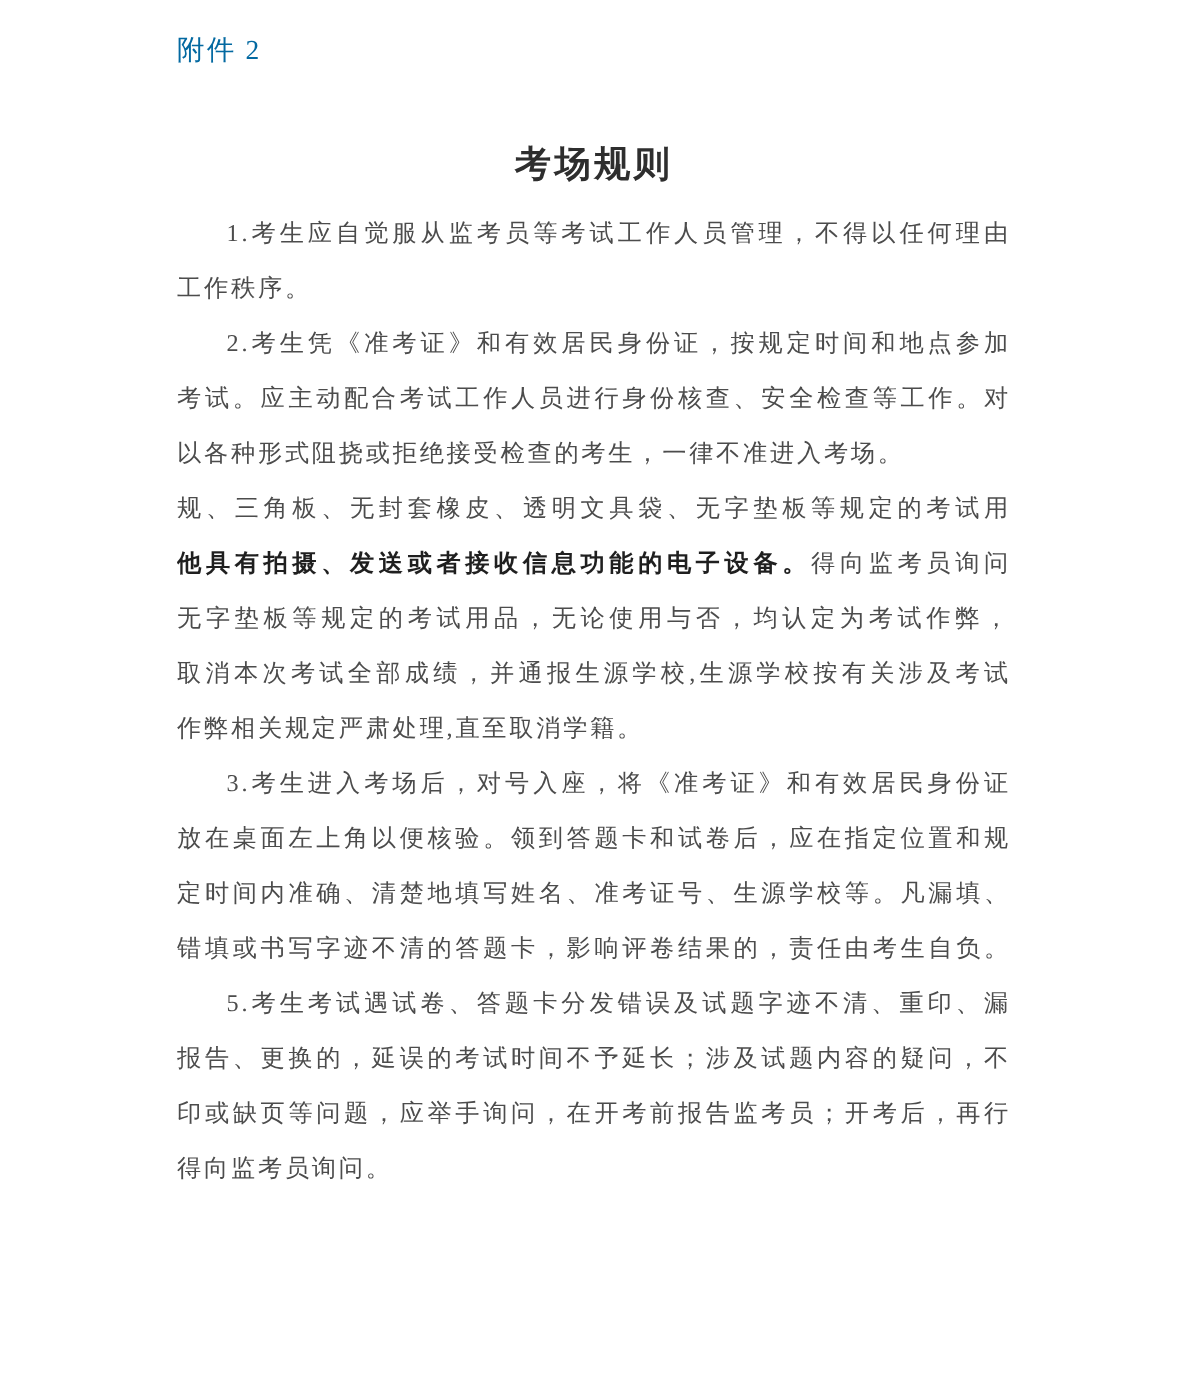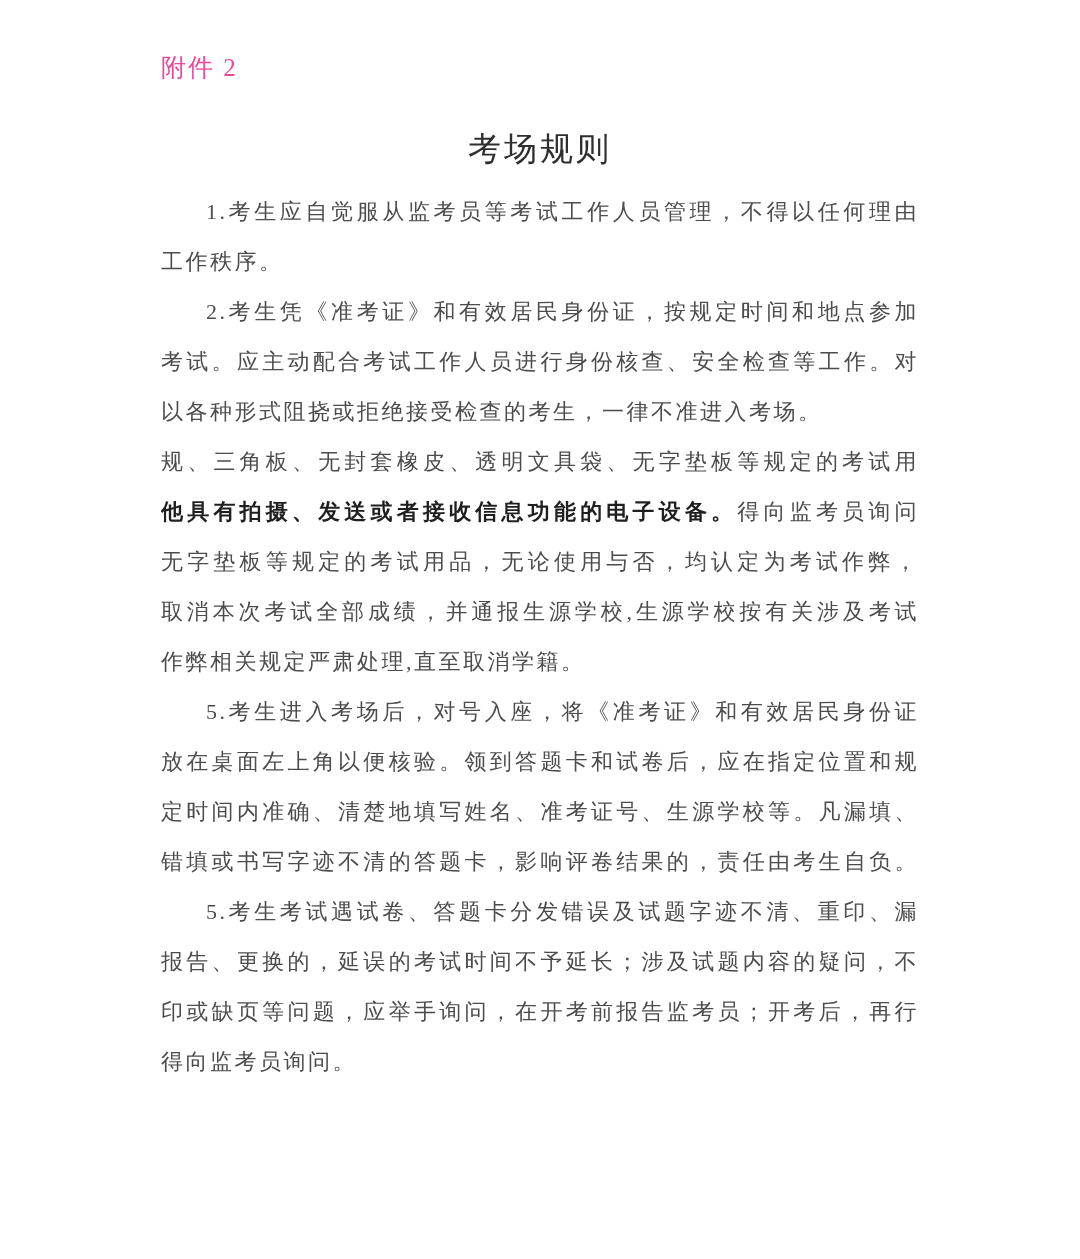--- a/index.html
+++ b/index.html
@@ -11,36 +11,36 @@
     position: relative;
     width: 1080px;
     height: 1259px;
     background: #ffffff;
     overflow: hidden;
     font-family: "Liberation Serif", serif;
   }
   .attachment-label {
     position: absolute;
     left: 161px;
-    top: 51px;
+    top: 30px;
     font-size: 25px;
     line-height: 34px;
     letter-spacing: 2px;
-    color: #ec4899;
+    color: #0369a1;
     text-align: center;
   }
   .doc-title {
     position: absolute;
     left: 0;
     top: 126px;
     width: 100%;
     text-align: center;
     font-size: 33px;
     line-height: 46px;
-    font-weight: 400;
+    font-weight: 700;
     letter-spacing: 3px;
     color: #2e2e2e;
     font-family: "Liberation Sans", sans-serif;
   }
   .content {
     position: absolute;
     left: 161px;
     top: 187px;
     width: 758px;
   }
@@ -93,21 +93,21 @@
 
     <div class="para">
       <div class="line"><span>规、三角板、无封套橡皮、透明文具袋、无字垫板等规定的考试用品，</span></div>
       <div class="line"><span class="b">他具有拍摄、发送或者接收信息功能的电子设备。</span><span>得向监考员询问</span></div>
       <div class="line"><span>无字垫板等规定的考试用品，无论使用与否，均认定为考试作弊，</span></div>
       <div class="line"><span>取消本次考试全部成绩，并通报生源学校,生源学校按有关涉及考试</span></div>
       <div class="line end"><span>作弊相关规定严肃处理,直至取消学籍。</span></div>
     </div>
 
     <div class="para">
-      <div class="line indent"><span>5.考生进入考场后，对号入座，将《准考证》和有效居民身份证</span></div>
+      <div class="line indent"><span>3.考生进入考场后，对号入座，将《准考证》和有效居民身份证</span></div>
       <div class="line"><span>放在桌面左上角以便核验。领到答题卡和试卷后，应在指定位置和规</span></div>
       <div class="line"><span>定时间内准确、清楚地填写姓名、准考证号、生源学校等。凡漏填、</span></div>
       <div class="line"><span>错填或书写字迹不清的答题卡，影响评卷结果的，责任由考生自负。</span></div>
     </div>
 
     <div class="para">
       <div class="line indent"><span>5.考生考试遇试卷、答题卡分发错误及试题字迹不清、重印、漏</span></div>
       <div class="line"><span>报告、更换的，延误的考试时间不予延长；涉及试题内容的疑问，不</span></div>
       <div class="line"><span>印或缺页等问题，应举手询问，在开考前报告监考员；开考后，再行</span></div>
       <div class="line end"><span>得向监考员询问。</span></div>

